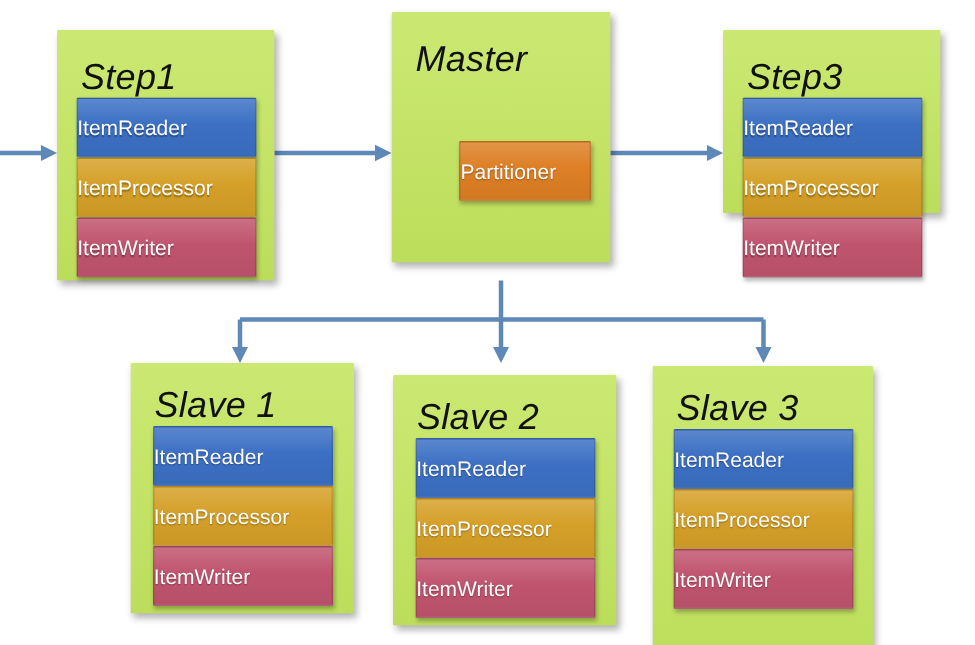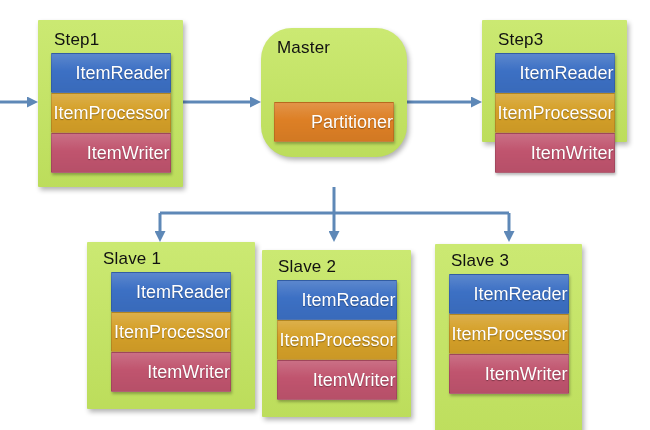--- a/index.html
+++ b/index.html
@@ -34,56 +34,57 @@
   .node {
     position: absolute;
     box-sizing: border-box;
     background-color: var(--container-fill, #c4e65f);
     background-image: linear-gradient(rgba(255,255,255,0.12), rgba(0,0,0,0.04));
     box-shadow: 2px 3px 5px rgba(0,0,0,0.30);
     border-radius: 1px;
     padding-top: 7px;
   }
   .node-title {
-    margin: 0 0 0 16px;
+    margin: 12px 0 0 16px;
     height: 26px;
     line-height: 26px;
-    font-size: 17px;
+    font-size: 24px;
     letter-spacing: 0.2px;
     color: var(--title-text, #111111);
     white-space: nowrap;
+    font-style: italic;
   }
   .stack {
     width: 120px;
     margin: 0 auto;
   }
   .comp {
     box-sizing: border-box;
     height: 40px;
     line-height: 38px;
-    text-align: right;
-    font-size: 18px;
+    text-align: left;
+    font-size: 14px;
     color: var(--component-text, #ffffff);
     text-shadow: 0 1px 1px rgba(0,0,0,0.35);
     border: 1px solid rgba(0,0,0,0.12);
     background-image: linear-gradient(rgba(255,255,255,0.16), rgba(255,255,255,0) 45%, rgba(0,0,0,0.05));
     box-shadow: 1px 2px 3px rgba(0,0,0,0.28);
     border-radius: 1px;
     white-space: nowrap;
   }
   .comp.reader      { background-color: var(--reader-fill, #3c70c4); }
   .comp.processor   { background-color: var(--processor-fill, #d5a028); }
   .comp.writer      { background-color: var(--writer-fill, #c0546e); }
-  .comp.partitioner { background-color: var(--partitioner-fill, #dd7f25); }
+  .comp.partitioner { background-color: var(--partitioner-fill, #dd7f25); margin-left: 32px; }
 
   
   #node-step1  { left: 38px;  top: 20px;  width: 145px; height: 167px; }
-  #node-master { left: 261px; top: 28px;  width: 146px; height: 129px; border-radius: 31px; }
+  #node-master { left: 261px; top: 8px;  width: 146px; height: 167px; }
   #node-step3  { left: 482px; top: 20px;  width: 145px; height: 122px; }
-  #node-slave1 { left: 87px;  top: 242px; width: 168px; height: 167px; }
+  #node-slave1 { left: 87px;  top: 242px; width: 149px; height: 167px; }
   #node-slave2 { left: 262px; top: 250px; width: 149px; height: 167px; }
   #node-slave3 { left: 435px; top: 244px; width: 147px; height: 211px; }
 
   .node.bottom { padding-top: 4px; }
   #node-master .stack { margin-top: 41px; }
 </style>
 </head>
 <body>
 
 <div id="canvas">

